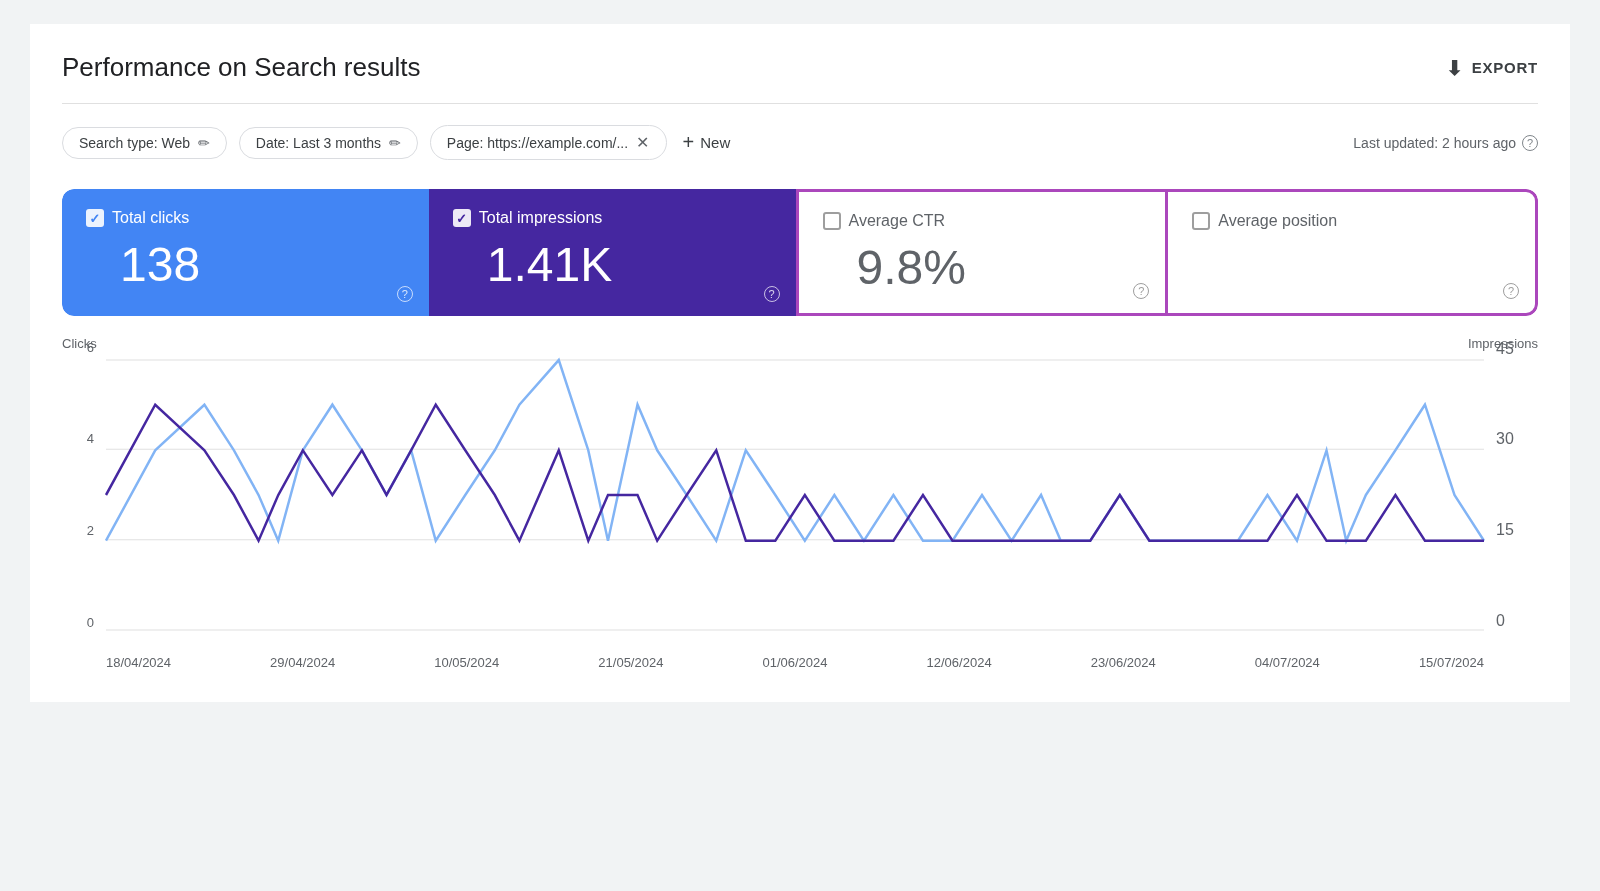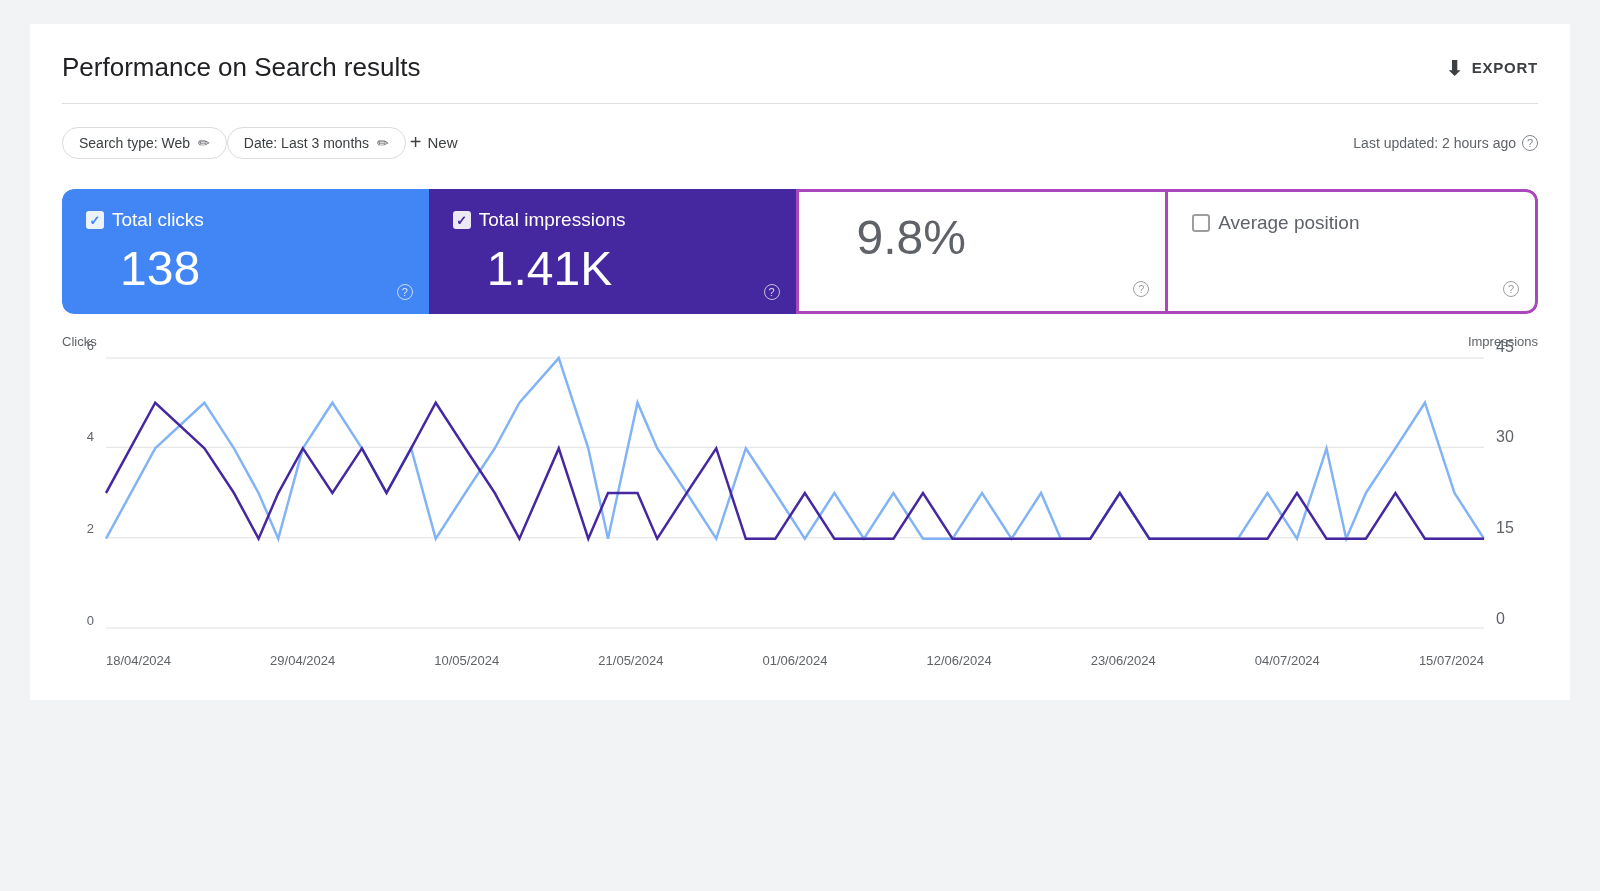--- a/index.html
+++ b/index.html
@@ -43,21 +43,21 @@
       font-size: 20px;
     }
     .divider {
       border: none;
       border-top: 1px solid #e0e0e0;
       margin-bottom: 20px;
     }
     .filters-row {
       display: flex;
       align-items: center;
-      gap: 0;
+      gap: 12px;
       margin-bottom: 28px;
     }
     .filter-chip {
       display: flex;
       align-items: center;
       gap: 8px;
       border: 1.5px solid #dadce0;
       border-radius: 100px;
       padding: 7px 16px;
       font-size: 14px;
@@ -165,21 +165,21 @@
     .metric-card.ctr .metric-checkbox,
     .metric-card.position .metric-checkbox {
       border: 2px solid #9e9e9e;
       background: #fff;
     }
     .checkmark {
       font-size: 13px;
       font-weight: 700;
     }
     .metric-title {
-      font-size: 19px;
+      font-size: 16px;
       font-weight: 500;
     }
     .metric-card.clicks .metric-title,
     .metric-card.impressions .metric-title {
       color: #fff;
     }
     .metric-card.ctr .metric-title,
     .metric-card.position .metric-title {
       color: #5f6368;
     }
@@ -302,20 +302,24 @@
 
   <div class="filters-row">
     <div class="filter-chip">
       <span>Search type: Web</span>
       <span class="edit-icon">✏</span>
     </div>
     <div class="filter-chip">
       <span>Date: Last 3 months</span>
       <span class="edit-icon">✏</span>
     </div>
+    <div class="filter-chip">
+      <span>Page: https://example.com/...</span>
+      <span class="close-icon">✕</span>
+    </div>
     <button class="new-filter-btn">
       <span class="plus-icon">+</span>
       <span>New</span>
     </button>
     <div class="last-updated">
       <span>Last updated: 2 hours ago</span>
       <span class="help-icon">?</span>
     </div>
   </div>
 
@@ -341,20 +345,24 @@
         </div>
         <span class="metric-title">Total impressions</span>
       </div>
       <div class="metric-value">1.41K</div>
       <div class="metric-help">
         <span class="help-icon">?</span>
       </div>
     </div>
 
     <div class="metric-card ctr">
+      <div class="metric-label-row">
+        <div class="metric-checkbox"></div>
+        <span class="metric-title">Average CTR</span>
+      </div>
       <div class="metric-value">9.8%</div>
       <div class="metric-help">
         <span class="help-icon">?</span>
       </div>
     </div>
 
     <div class="metric-card position">
       <div class="metric-label-row">
         <div class="metric-checkbox"></div>
         <span class="metric-title">Average position</span>

